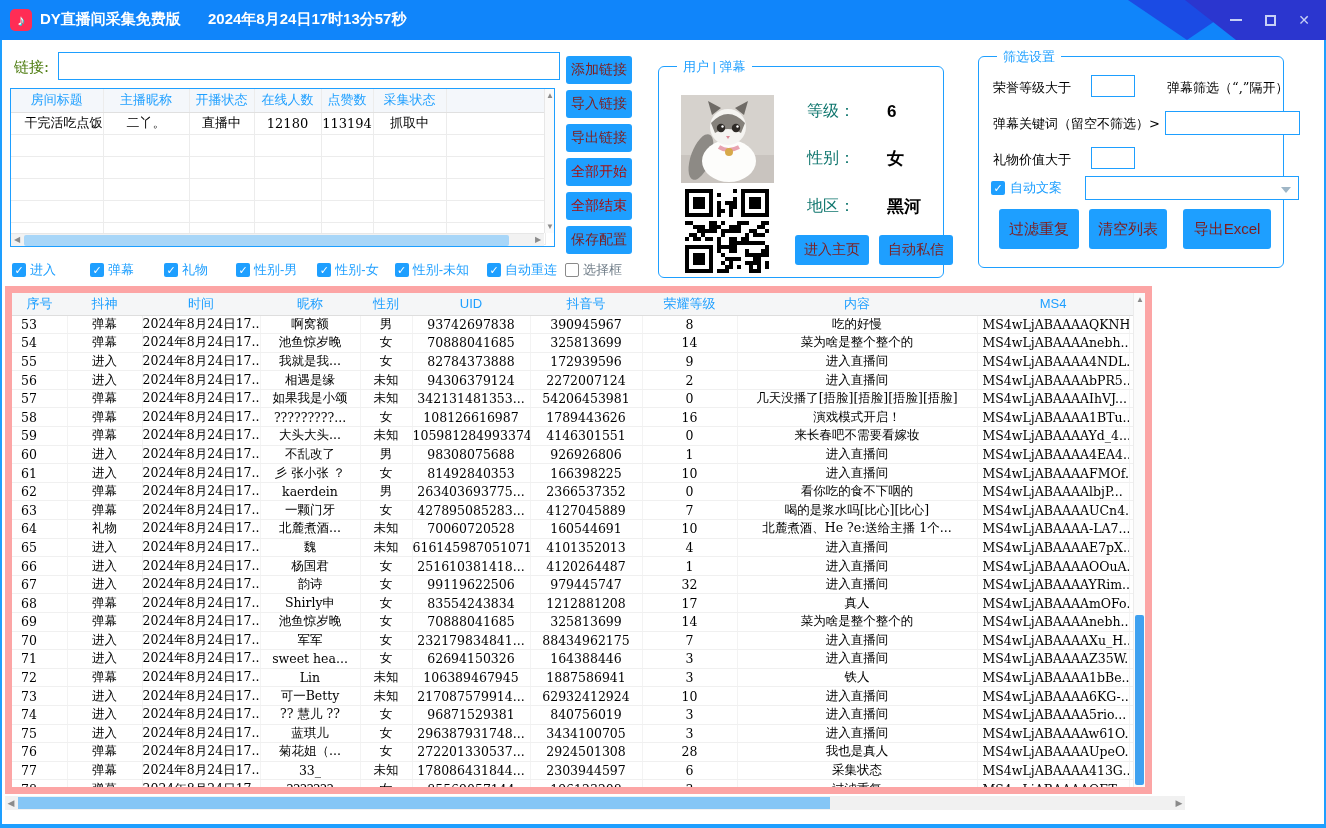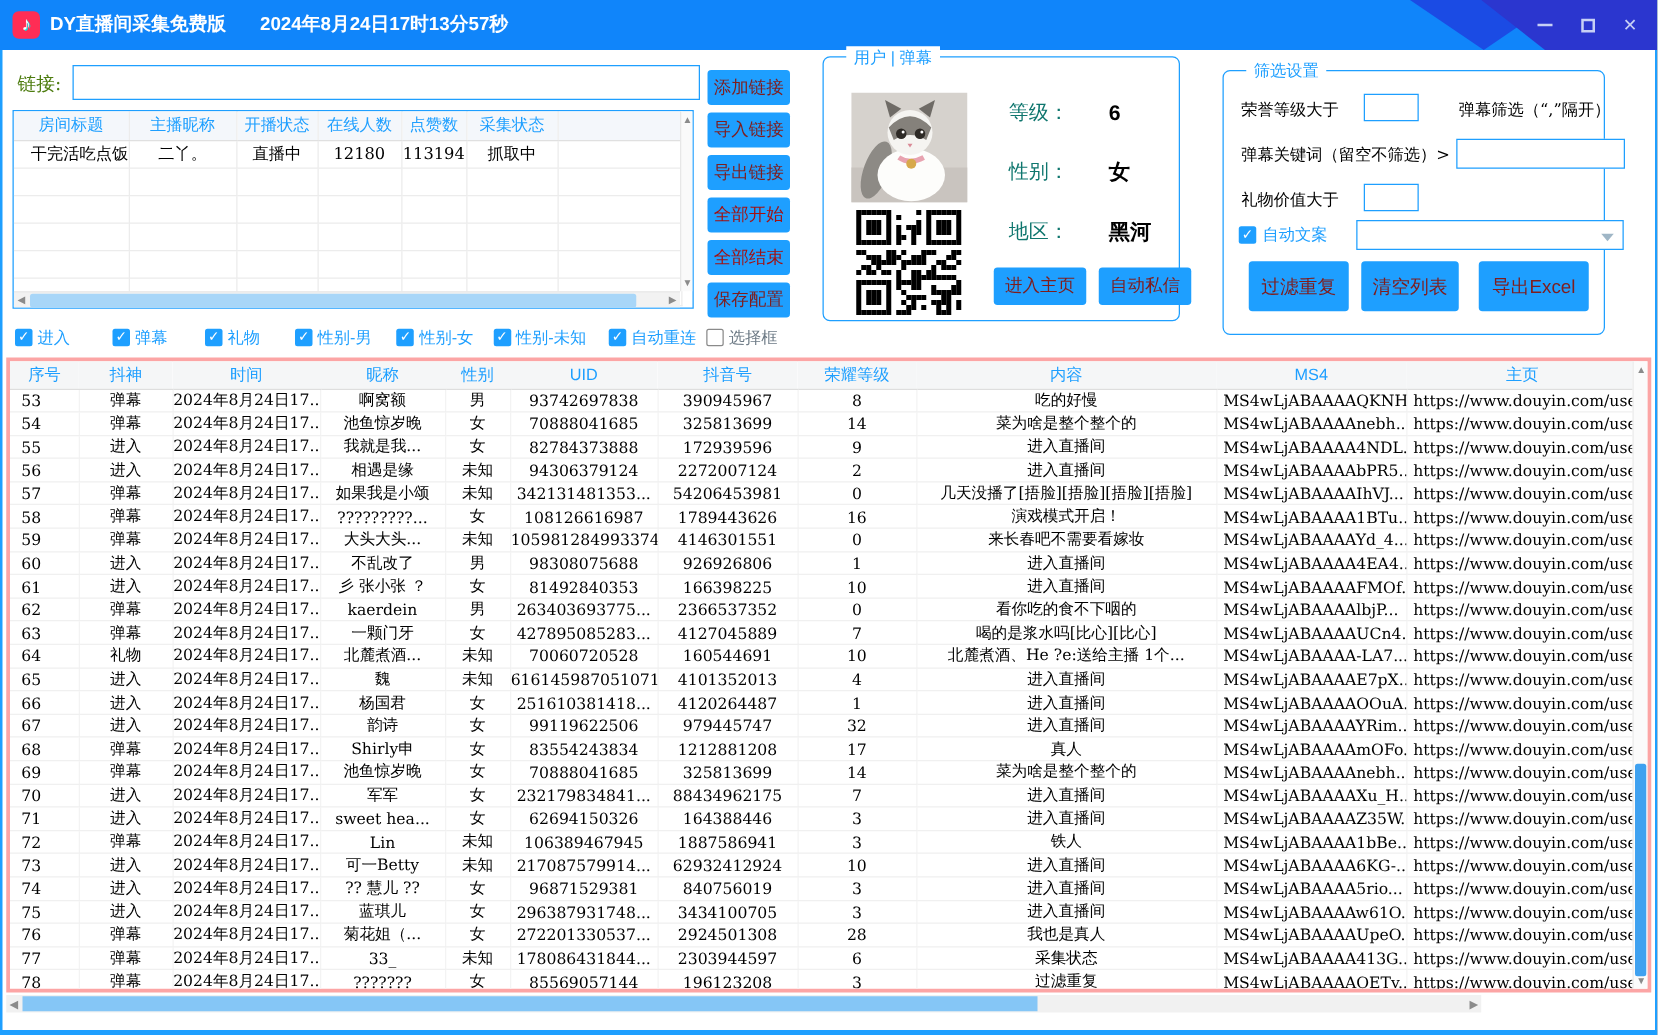--- a/index.html
+++ b/index.html
@@ -43,21 +43,21 @@
   .room-hthumb{position:absolute;left:13px;top:1px;height:11px;width:485px;background:#a8d6f8;border-radius:2px;}
   .sc-arrow{position:absolute;color:#8b8b8b;font-size:8px;line-height:11px;width:10px;text-align:center;}
   
   .side-buttons{position:absolute;left:566px;top:16px;width:66px;display:flex;flex-direction:column;gap:6px;}
   .btn{background:#1e9fff;color:#7f1d1d;border:none;border-radius:3px;font-family:"Liberation Sans",sans-serif;font-size:14px;cursor:pointer;}
   .side-btn{height:28px;}
   .red-text{color:#a31111;}
   
   .panel{position:absolute;border:1px solid #1e9fff;border-radius:6px;background:#fff;}
   .legend{position:absolute;top:-9px;left:18px;background:#fff;padding:0 6px;color:#1e9fff;font-size:13px;}
-  .user-panel{left:658px;top:5px;width:286px;height:212px;}
+  .user-panel{left:658px;top:26px;width:286px;height:212px;}
   .avatar{position:absolute;left:22px;top:28px;width:93px;height:88px;}
   .qr{position:absolute;left:20px;top:120px;width:96px;height:88px;background:#fff;}
   .u-row{position:absolute;left:148px;display:flex;align-items:center;}
   .u-label{font-family:"DejaVu Serif","Liberation Serif",serif;font-size:16px;color:#0f766e;}
   .u-value{font-size:17px;font-weight:bold;color:#000;margin-left:32px;}
   .u-buttons{position:absolute;left:136px;top:168px;display:flex;gap:10px;}
   .u-btn{width:74px;height:30px;font-size:14px;}
   
   .filter-panel{left:978px;top:16px;width:306px;height:212px;}
   .f-label{position:absolute;font-family:"DejaVu Serif","Liberation Serif",serif;font-size:13px;color:#000;white-space:nowrap;}
@@ -76,21 +76,21 @@
   .cb-item:nth-child(1){margin-right:34px;}.cb-item:nth-child(2){margin-right:30px;}
   .cb-item:nth-child(3){margin-right:28px;}.cb-item:nth-child(4){margin-right:20px;}
   .cb-item:nth-child(5){margin-right:16px;}.cb-item:nth-child(6){margin-right:18px;}
   .cb-item:nth-child(7){margin-right:8px;}
   .cb{width:14px;height:14px;border-radius:2px;font-size:11px;line-height:14px;text-align:center;}
   .cb.on{background:#1e9fff;color:#fff;}
   .cb.off{background:#fff;border:1px solid #8a8a8a;}
   .cb-label{font-size:13px;color:#1e9fff;}
   .cb-label.muted{color:#6e7b86;}
   
-  .main-wrap{position:absolute;left:5px;top:246px;width:1316px;height:508px;border:3px solid #fca5a5;background:#fff;overflow:hidden;}
+  .main-wrap{position:absolute;left:5px;top:246px;width:1147px;height:508px;border:7px solid #fca5a5;background:#fff;overflow:hidden;}
   .main-table{border-collapse:collapse;table-layout:fixed;width:1303px;
               font-family:"DejaVu Serif","Liberation Serif",serif;font-size:12.5px;}
   .main-table th{height:22px;background:#f5f6f7;color:#1e9fff;font-family:"Liberation Sans",sans-serif;font-size:13px;font-weight:normal;border-bottom:1px solid #dedede;overflow:hidden;white-space:nowrap;}
   .main-table td{height:18.6px;color:#000;border-bottom:1px solid #f0f0f0;border-right:1px solid #f3f3f3;text-align:center;overflow:hidden;white-space:nowrap;}
   .main-table td:nth-child(1){text-align:left;padding-left:9px;}
   .main-table td:nth-child(10),.main-table td:nth-child(11){text-align:left;padding-left:5px;}
   .main-vscroll{position:absolute;right:0;top:0;bottom:0;width:12px;background:#fbfbfb;border-left:1px solid #ececec;}
   .main-vthumb{position:absolute;left:1px;right:1px;top:322px;height:170px;background:#3fa1f0;border-radius:2px;}
   
   .hscroll{position:absolute;left:5px;top:756px;width:1180px;height:14px;background:#f1f1f1;}

